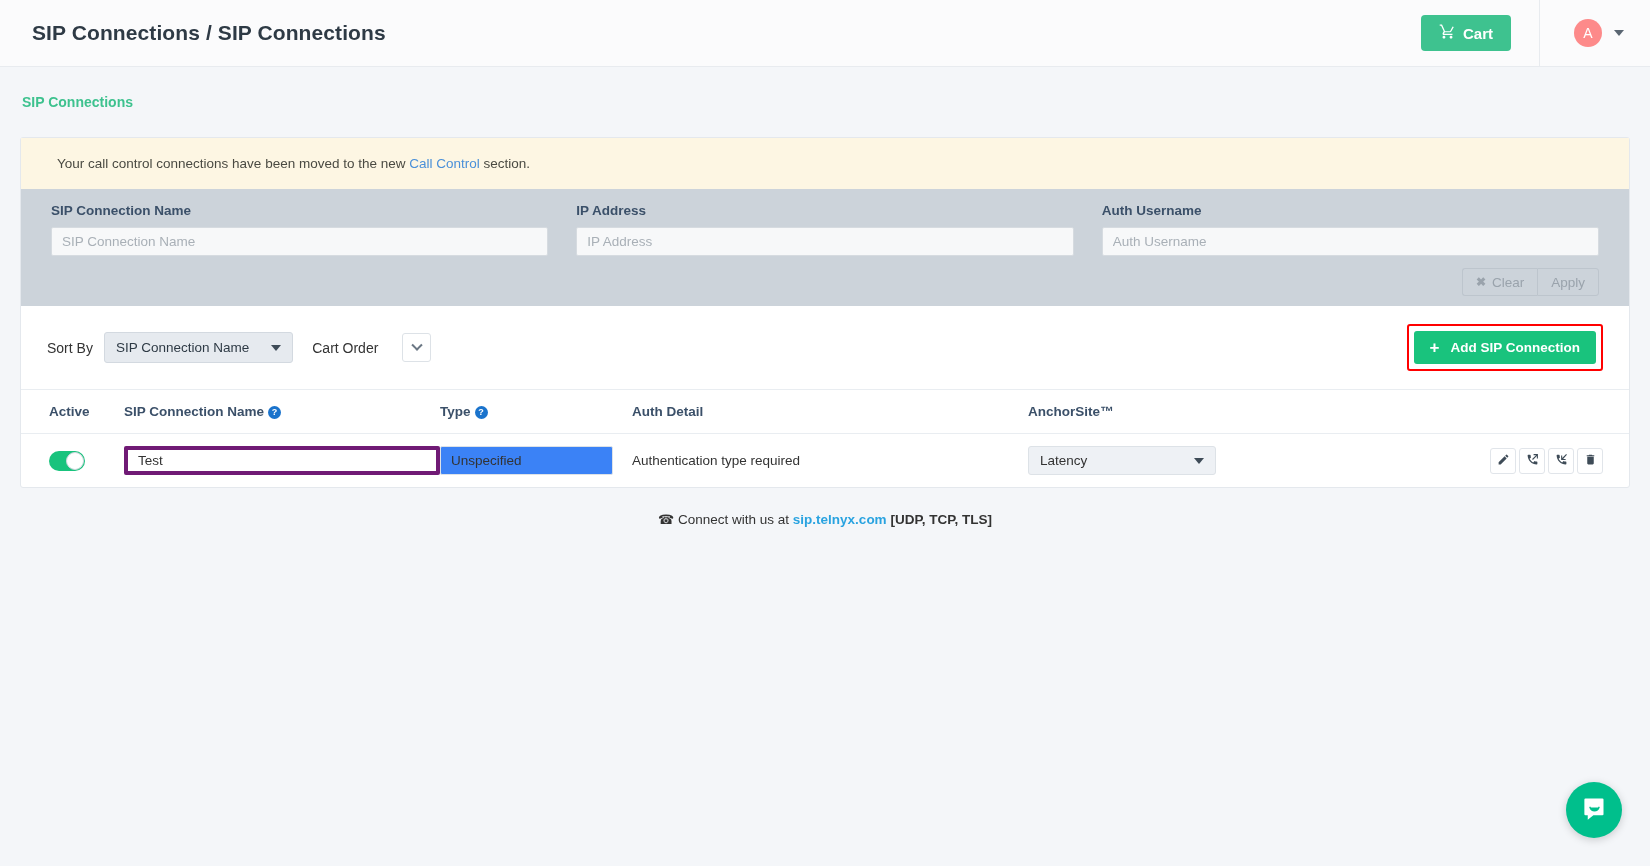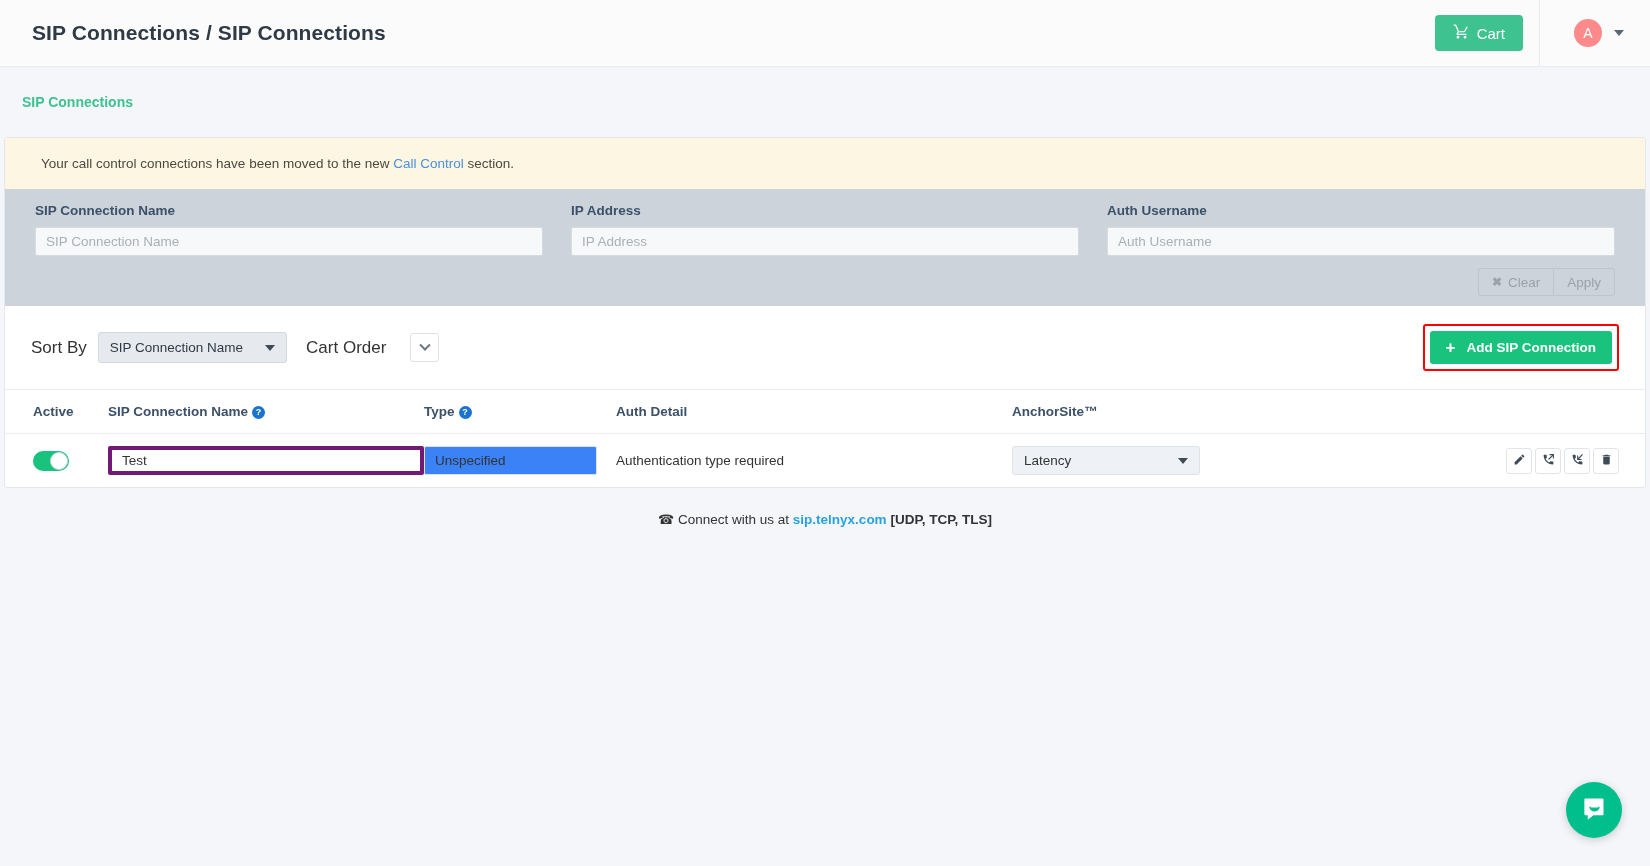--- a/index.html
+++ b/index.html
@@ -33,26 +33,26 @@
     height: 100%;
   }
   .cart-btn {
     background: #3ec28f;
     color: #fff;
     border: none;
     border-radius: 4px;
     height: 36px;
     padding: 0 18px;
     font-size: 15px;
-    font-weight: normal;
+    font-weight: bold;
     display: flex;
     align-items: center;
     gap: 7px;
     cursor: pointer;
-    margin-right: 16px;
+    margin-right: 28px;
   }
   .cart-btn svg { width: 17px; height: 17px; fill: #fff; }
   .user-area {
     border-left: 1px solid #e8ebef;
     height: 100%;
     display: flex;
     align-items: center;
     padding: 0 26px 0 34px;
     gap: 12px;
     cursor: pointer;
@@ -82,21 +82,21 @@
   }
   .subheader-link {
     color: #3ec28f;
     font-size: 14px;
     font-weight: bold;
     cursor: pointer;
   }
 
   
   .card {
-    margin: 0 4px;
+    margin: 0 20px;
     background: #fff;
     border: 1px solid #e4e8ed;
     border-radius: 3px;
   }
 
   .notice {
     background: #fdf6e3;
     padding: 18px 0 18px 36px;
     font-size: 13.5px;
     color: #4a4a42;
@@ -149,21 +149,21 @@
   .x-mark { font-size: 12px; font-weight: bold; }
 
   
   .sortbar {
     display: flex;
     align-items: center;
     padding: 18px 26px;
     border-bottom: 1px solid #e9edf1;
     position: relative;
   }
-  .sort-label { font-size: 17px; color: #333; margin-right: 11px; text-align: right; }
+  .sort-label { font-size: 14px; color: #333; margin-right: 11px; text-align: right; }
   .sort-select {
     background: #e6eaef;
     border: 1px solid #d3d9e0;
     border-radius: 3px;
     height: 31px;
     padding: 0 11px;
     font-size: 13.5px;
     color: #2e3a45;
     display: flex; align-items: center; gap: 22px;
     cursor: pointer;

